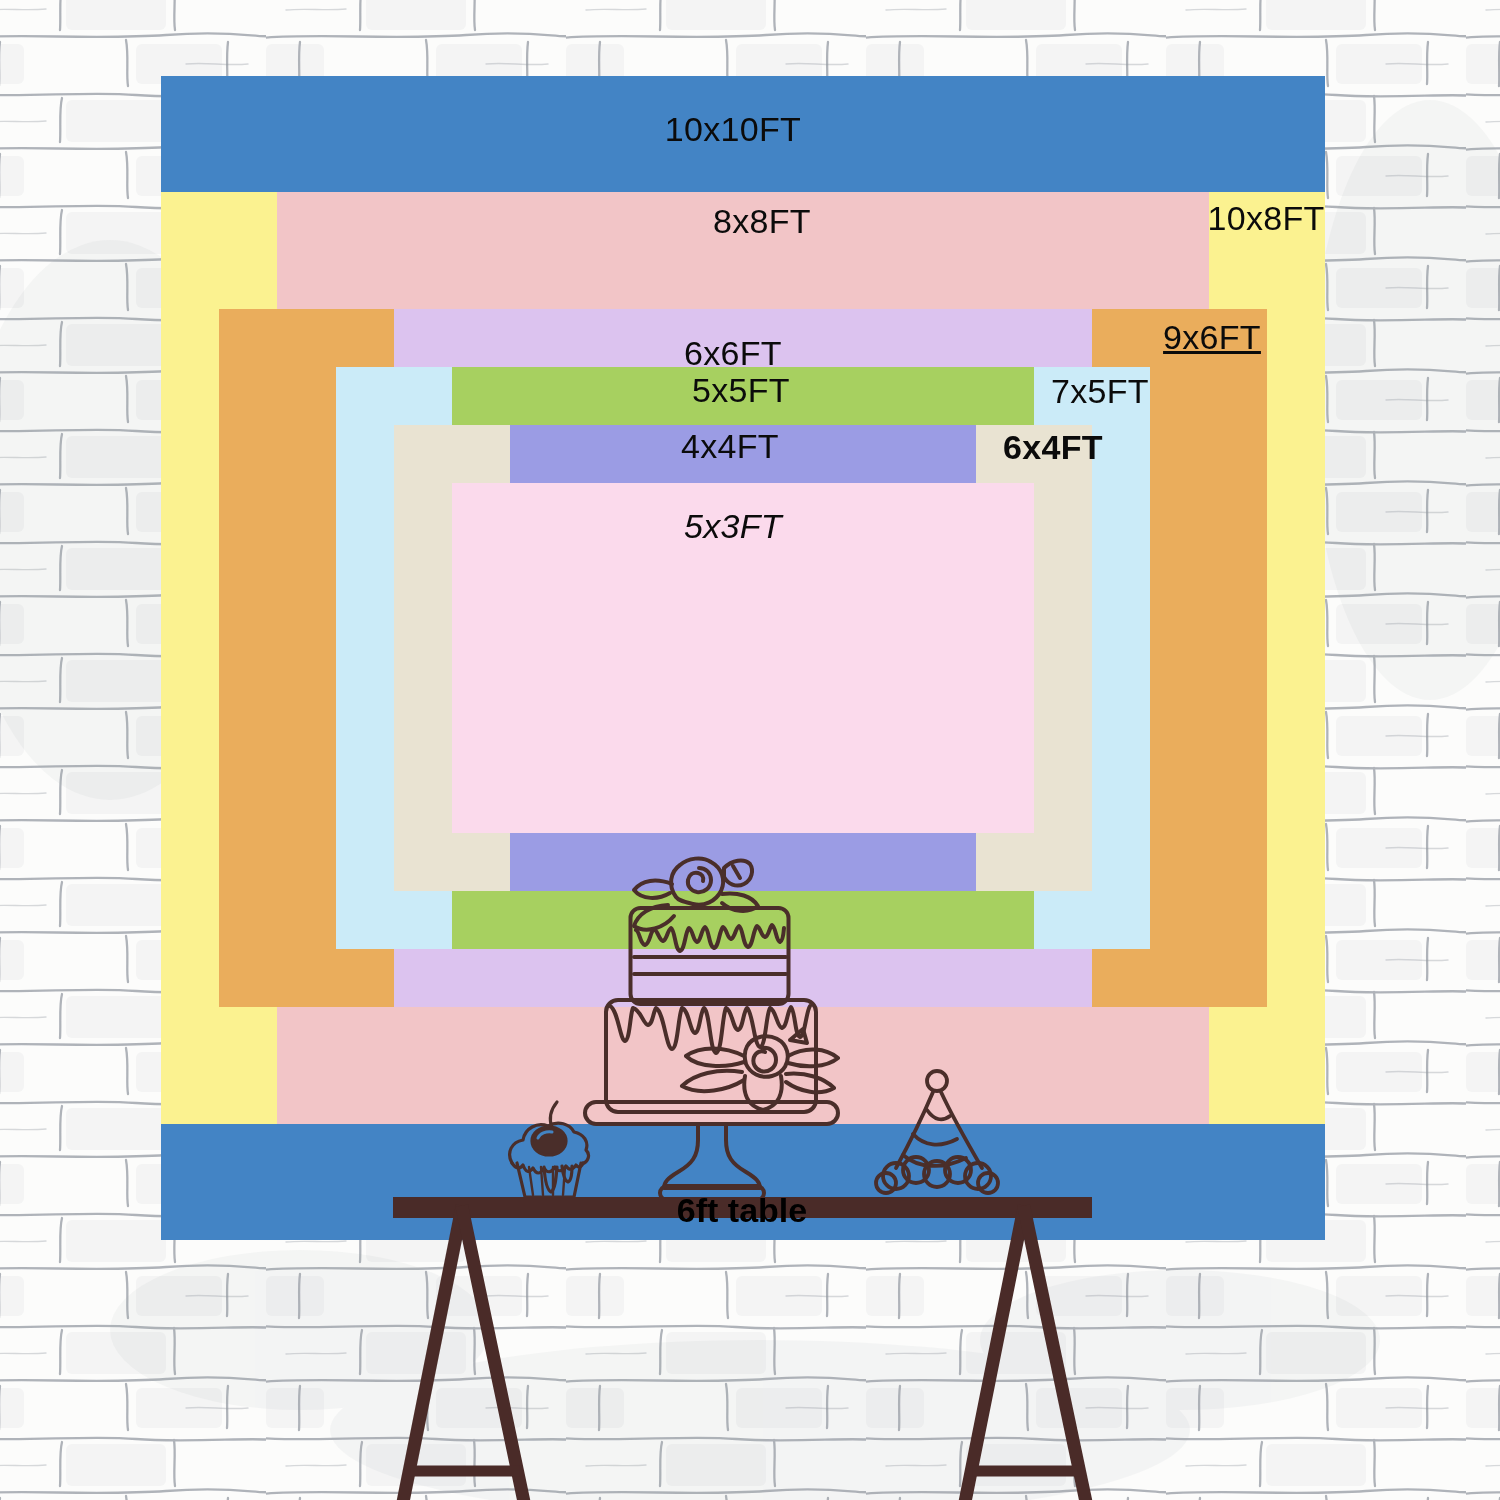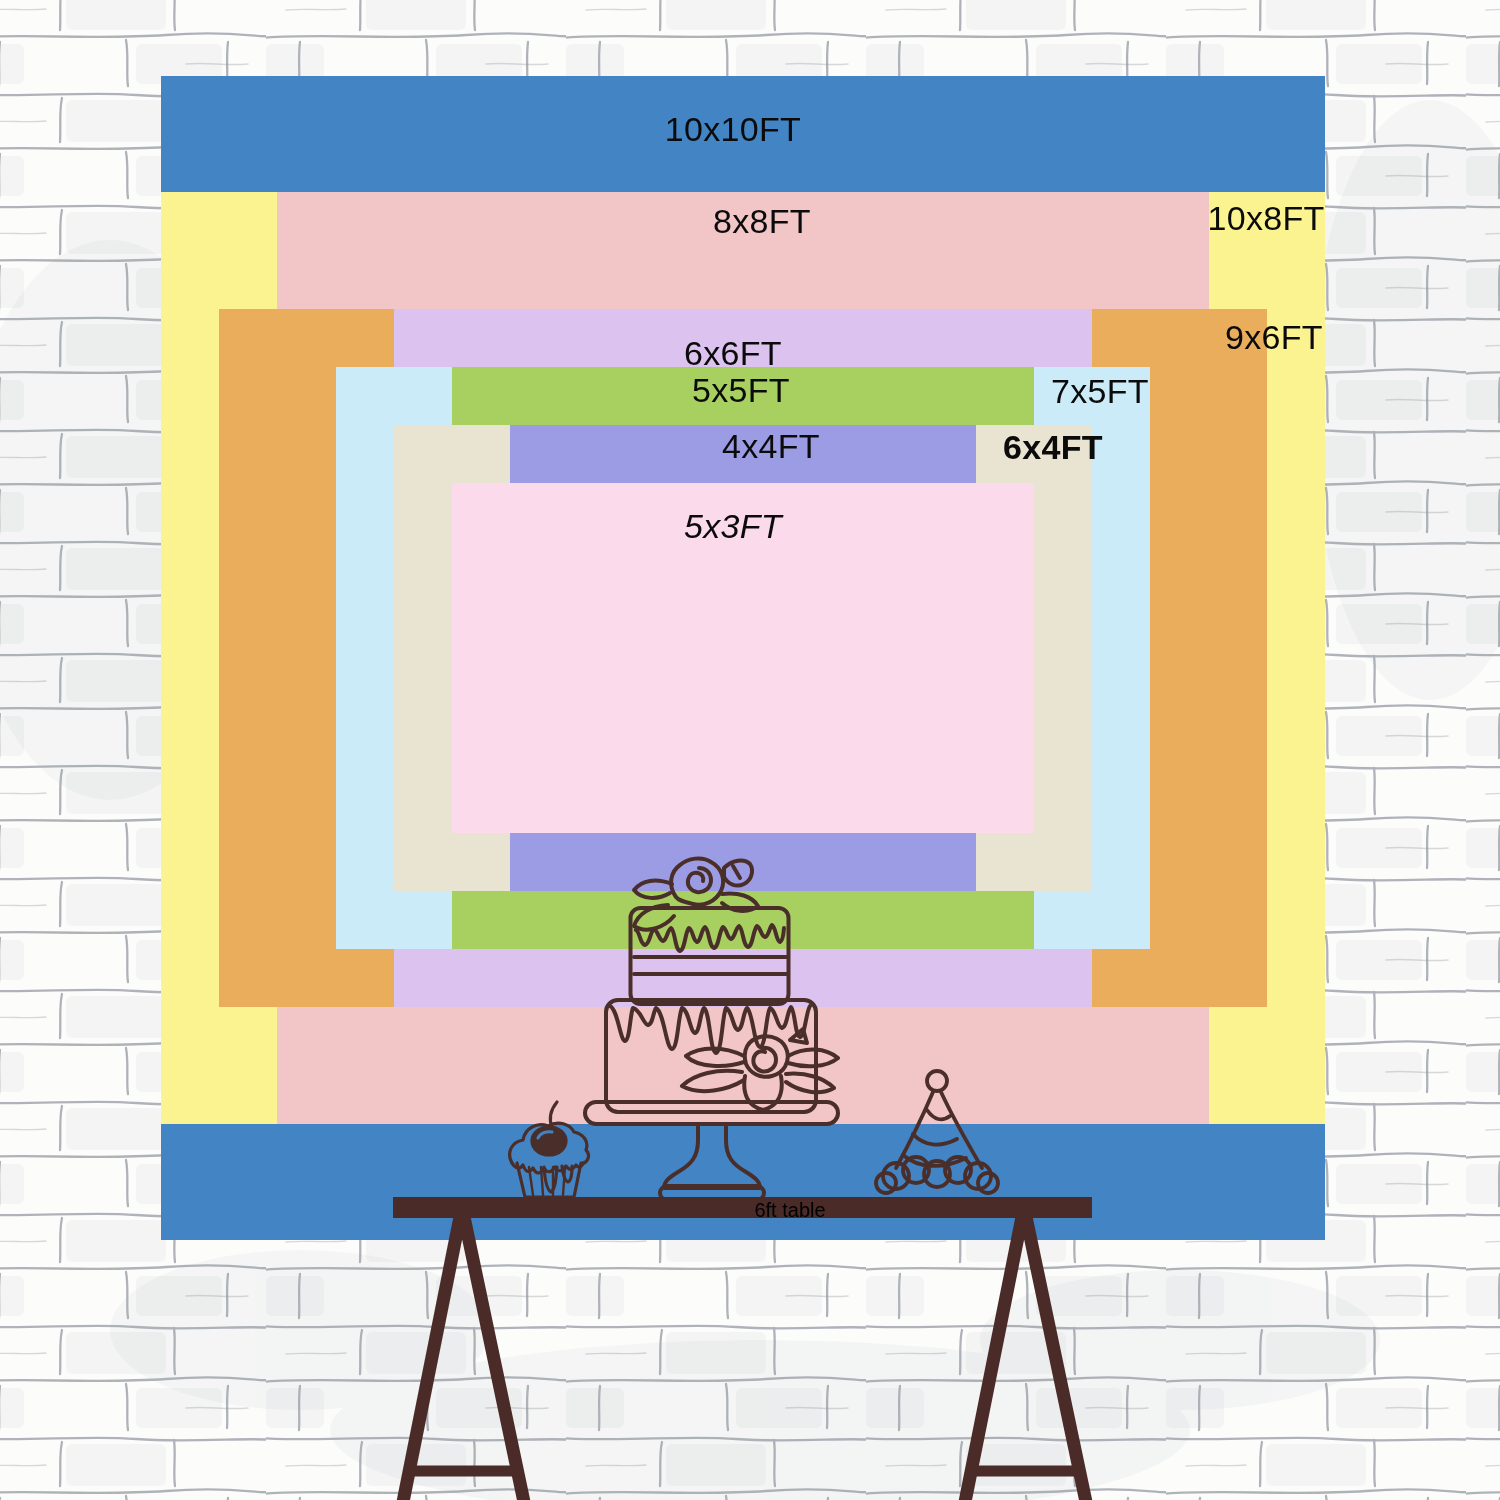--- a/index.html
+++ b/index.html
@@ -12,21 +12,21 @@
   .backdrop-layer{position:absolute;left:0;top:0;width:1500px;height:1500px;}
   .size-rect{position:absolute;}
   .size-label{
     position:absolute;transform:translate(-50%,-50%);
     font-size:34px;font-weight:500;letter-spacing:.3px;
     white-space:nowrap;line-height:1;
   }
   .table-bar{position:absolute;}
   .table-label{
     position:absolute;transform:translate(-50%,-50%);
-    font-size:20px;font-weight:400;white-space:nowrap;line-height:1;margin-left:48px;
+    font-size:34px;font-weight:700;white-space:nowrap;line-height:1;
   }
   .scene{position:absolute;left:0;top:0;pointer-events:none;}
 </style>
 </head>
 <body>
 
 <div class="stage">
 
   <svg class="wall" width="1500" height="1500" viewBox="0 0 1500 1500">
     <defs>
@@ -69,26 +69,26 @@
       <div class="size-rect" style="left: 219.2px; top: 308.8px; width: 1047.6px; height: 698.4px; background: rgb(234, 173, 92);"></div>
       <div class="size-rect" style="left: 393.8px; top: 308.8px; width: 698.4px; height: 698.4px; background: rgb(220, 195, 239);"></div>
       <div class="size-rect" style="left: 335.6px; top: 367px; width: 814.8px; height: 582px; background: rgb(203, 235, 248);"></div>
       <div class="size-rect" style="left: 452px; top: 367px; width: 582px; height: 582px; background: rgb(167, 208, 96);"></div>
       <div class="size-rect" style="left: 393.8px; top: 425.2px; width: 698.4px; height: 465.6px; background: rgb(233, 227, 210);"></div>
       <div class="size-rect" style="left: 510.2px; top: 425.2px; width: 465.6px; height: 465.6px; background: rgb(155, 156, 228);"></div>
       <div class="size-rect" style="left: 452px; top: 483.4px; width: 582px; height: 349.2px; background: rgb(251, 218, 236);"></div>
       <span class="size-label" style="left: 733px; top: 129px; color: rgb(11, 11, 11);">10x10FT</span>
       <span class="size-label" style="left: 1266px; top: 218px; color: rgb(11, 11, 11);">10x8FT</span>
       <span class="size-label" style="left: 733px; top: 221px; color: rgb(11, 11, 11); margin-left: 29px;">8x8FT</span>
-      <span class="size-label" style="left: 1274px; top: 337px; color: rgb(11, 11, 11);">9x6FT</span>
+      <span class="size-label" style="left: 1212px; top: 337px; color: rgb(11, 11, 11); text-decoration: underline;">9x6FT</span>
       <span class="size-label" style="left: 733px; top: 338px; color: rgb(11, 11, 11); margin-top: 15px;">6x6FT</span>
       <span class="size-label" style="left: 1100px; top: 391px; color: rgb(11, 11, 11);">7x5FT</span>
       <span class="size-label" style="left: 733px; top: 390px; color: rgb(11, 11, 11); margin-left: 8px;">5x5FT</span>
       <span class="size-label" style="left: 1053px; top: 447px; color: rgb(11, 11, 11); font-weight: bold;">6x4FT</span>
-      <span class="size-label" style="left: 771px; top: 446px; color: rgb(11, 11, 11);">4x4FT</span>
+      <span class="size-label" style="left: 730px; top: 446px; color: rgb(11, 11, 11);">4x4FT</span>
       <span class="size-label" style="left: 733px; top: 526px; color: rgb(11, 11, 11); font-style: italic;">5x3FT</span>
     </div>
 
   <svg class="scene" width="1500" height="1500" viewBox="0 0 1500 1500">
     <g stroke="#4A2E2A" stroke-width="4" fill="none" stroke-linecap="round" stroke-linejoin="round">
 
       <rect x="630.5" y="908" width="158" height="96" rx="10"></rect>
       <path d="M636 930 C640 932 640 944 645 945 C650 944 650 932 654 929 C658 931 659 940 663 941 C667 940 667 931 671 928 C675 930 675 950 680 951 C685 950 685 932 689 928 C693 930 693 941 697 942 C701 941 701 930 705 927 C709 929 709 947 714 948 C719 947 719 931 723 927 C727 929 727 938 731 939 C735 938 735 929 739 926 C743 928 743 946 748 947 C753 946 753 930 757 926 C761 928 761 936 765 937 C769 936 769 928 772 925 C776 927 776 941 780 942 Q783 941 784 928"></path>
       <path d="M634 957 L786 957 M634 974 L786 974"></path>
 

